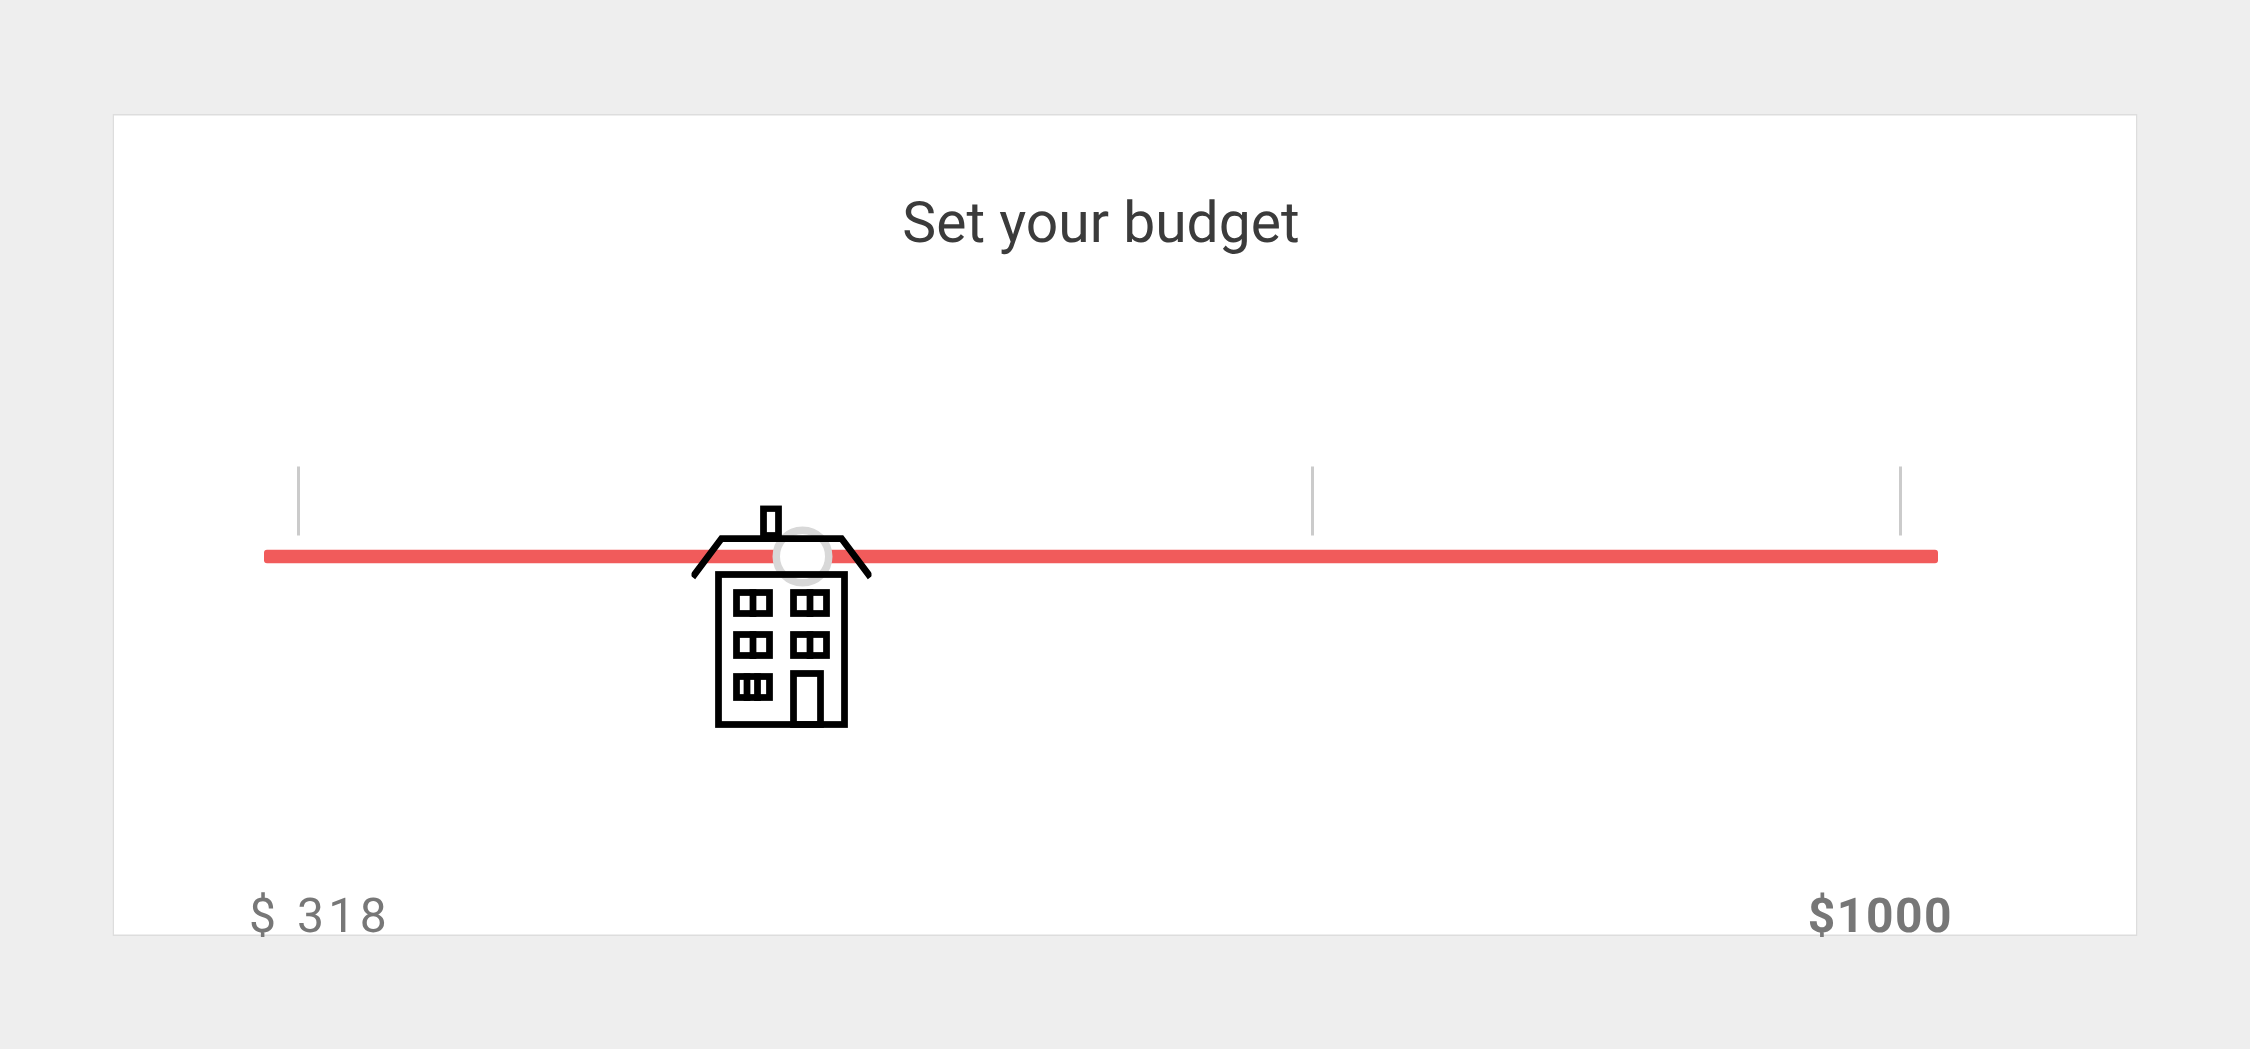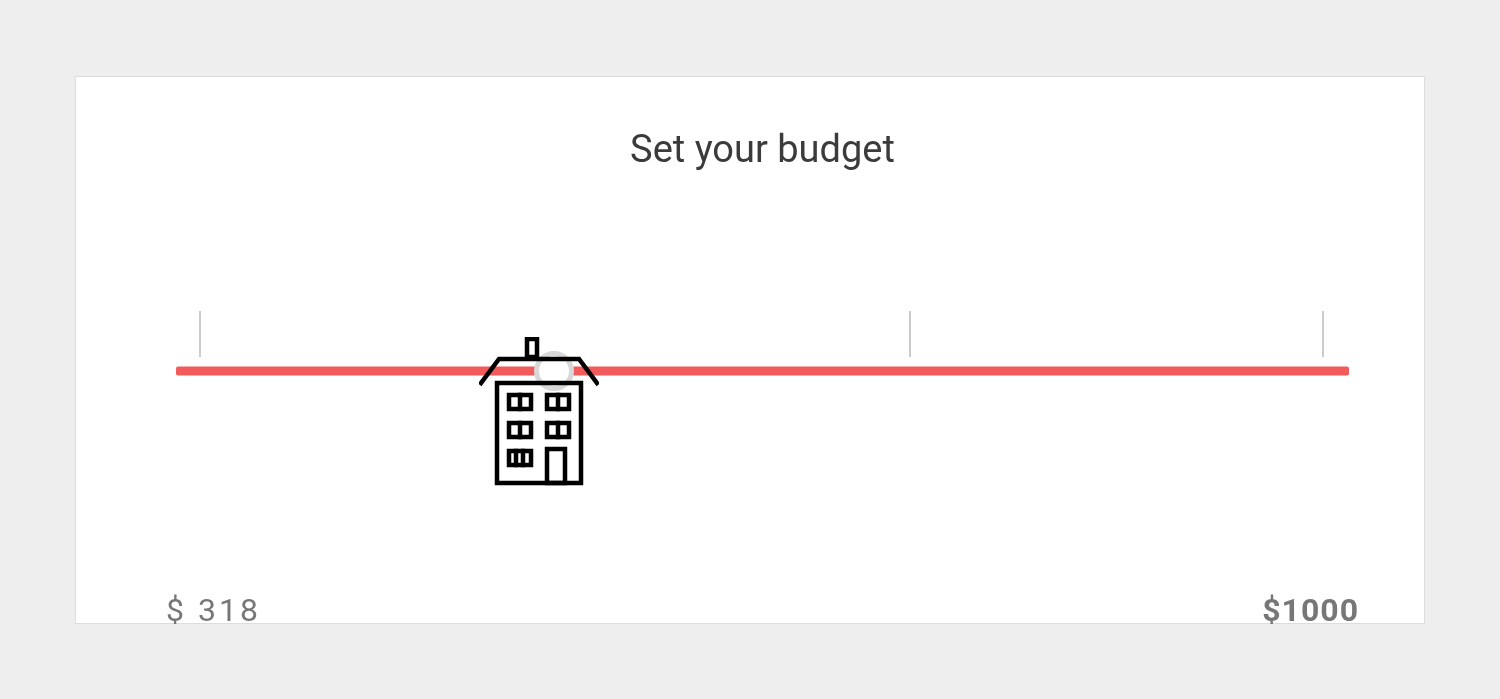--- a/index.html
+++ b/index.html
@@ -14,21 +14,21 @@
       height: 699px;
       display: flex;
       align-items: center;
       justify-content: center;
     }
     .card {
       background-color: #ffffff;
       border: 1px solid #dddddd;
       width: 1350px;
       height: 548px;
-      padding: 50px 35px 50px 60px;
+      padding: 50px 92px 50px 60px;
       position: relative;
     }
     .title {
       text-align: center;
       font-size: 38px;
       color: #3b3b3b;
       font-weight: 400;
       margin-top: 0;
     }
     .slider-area {

